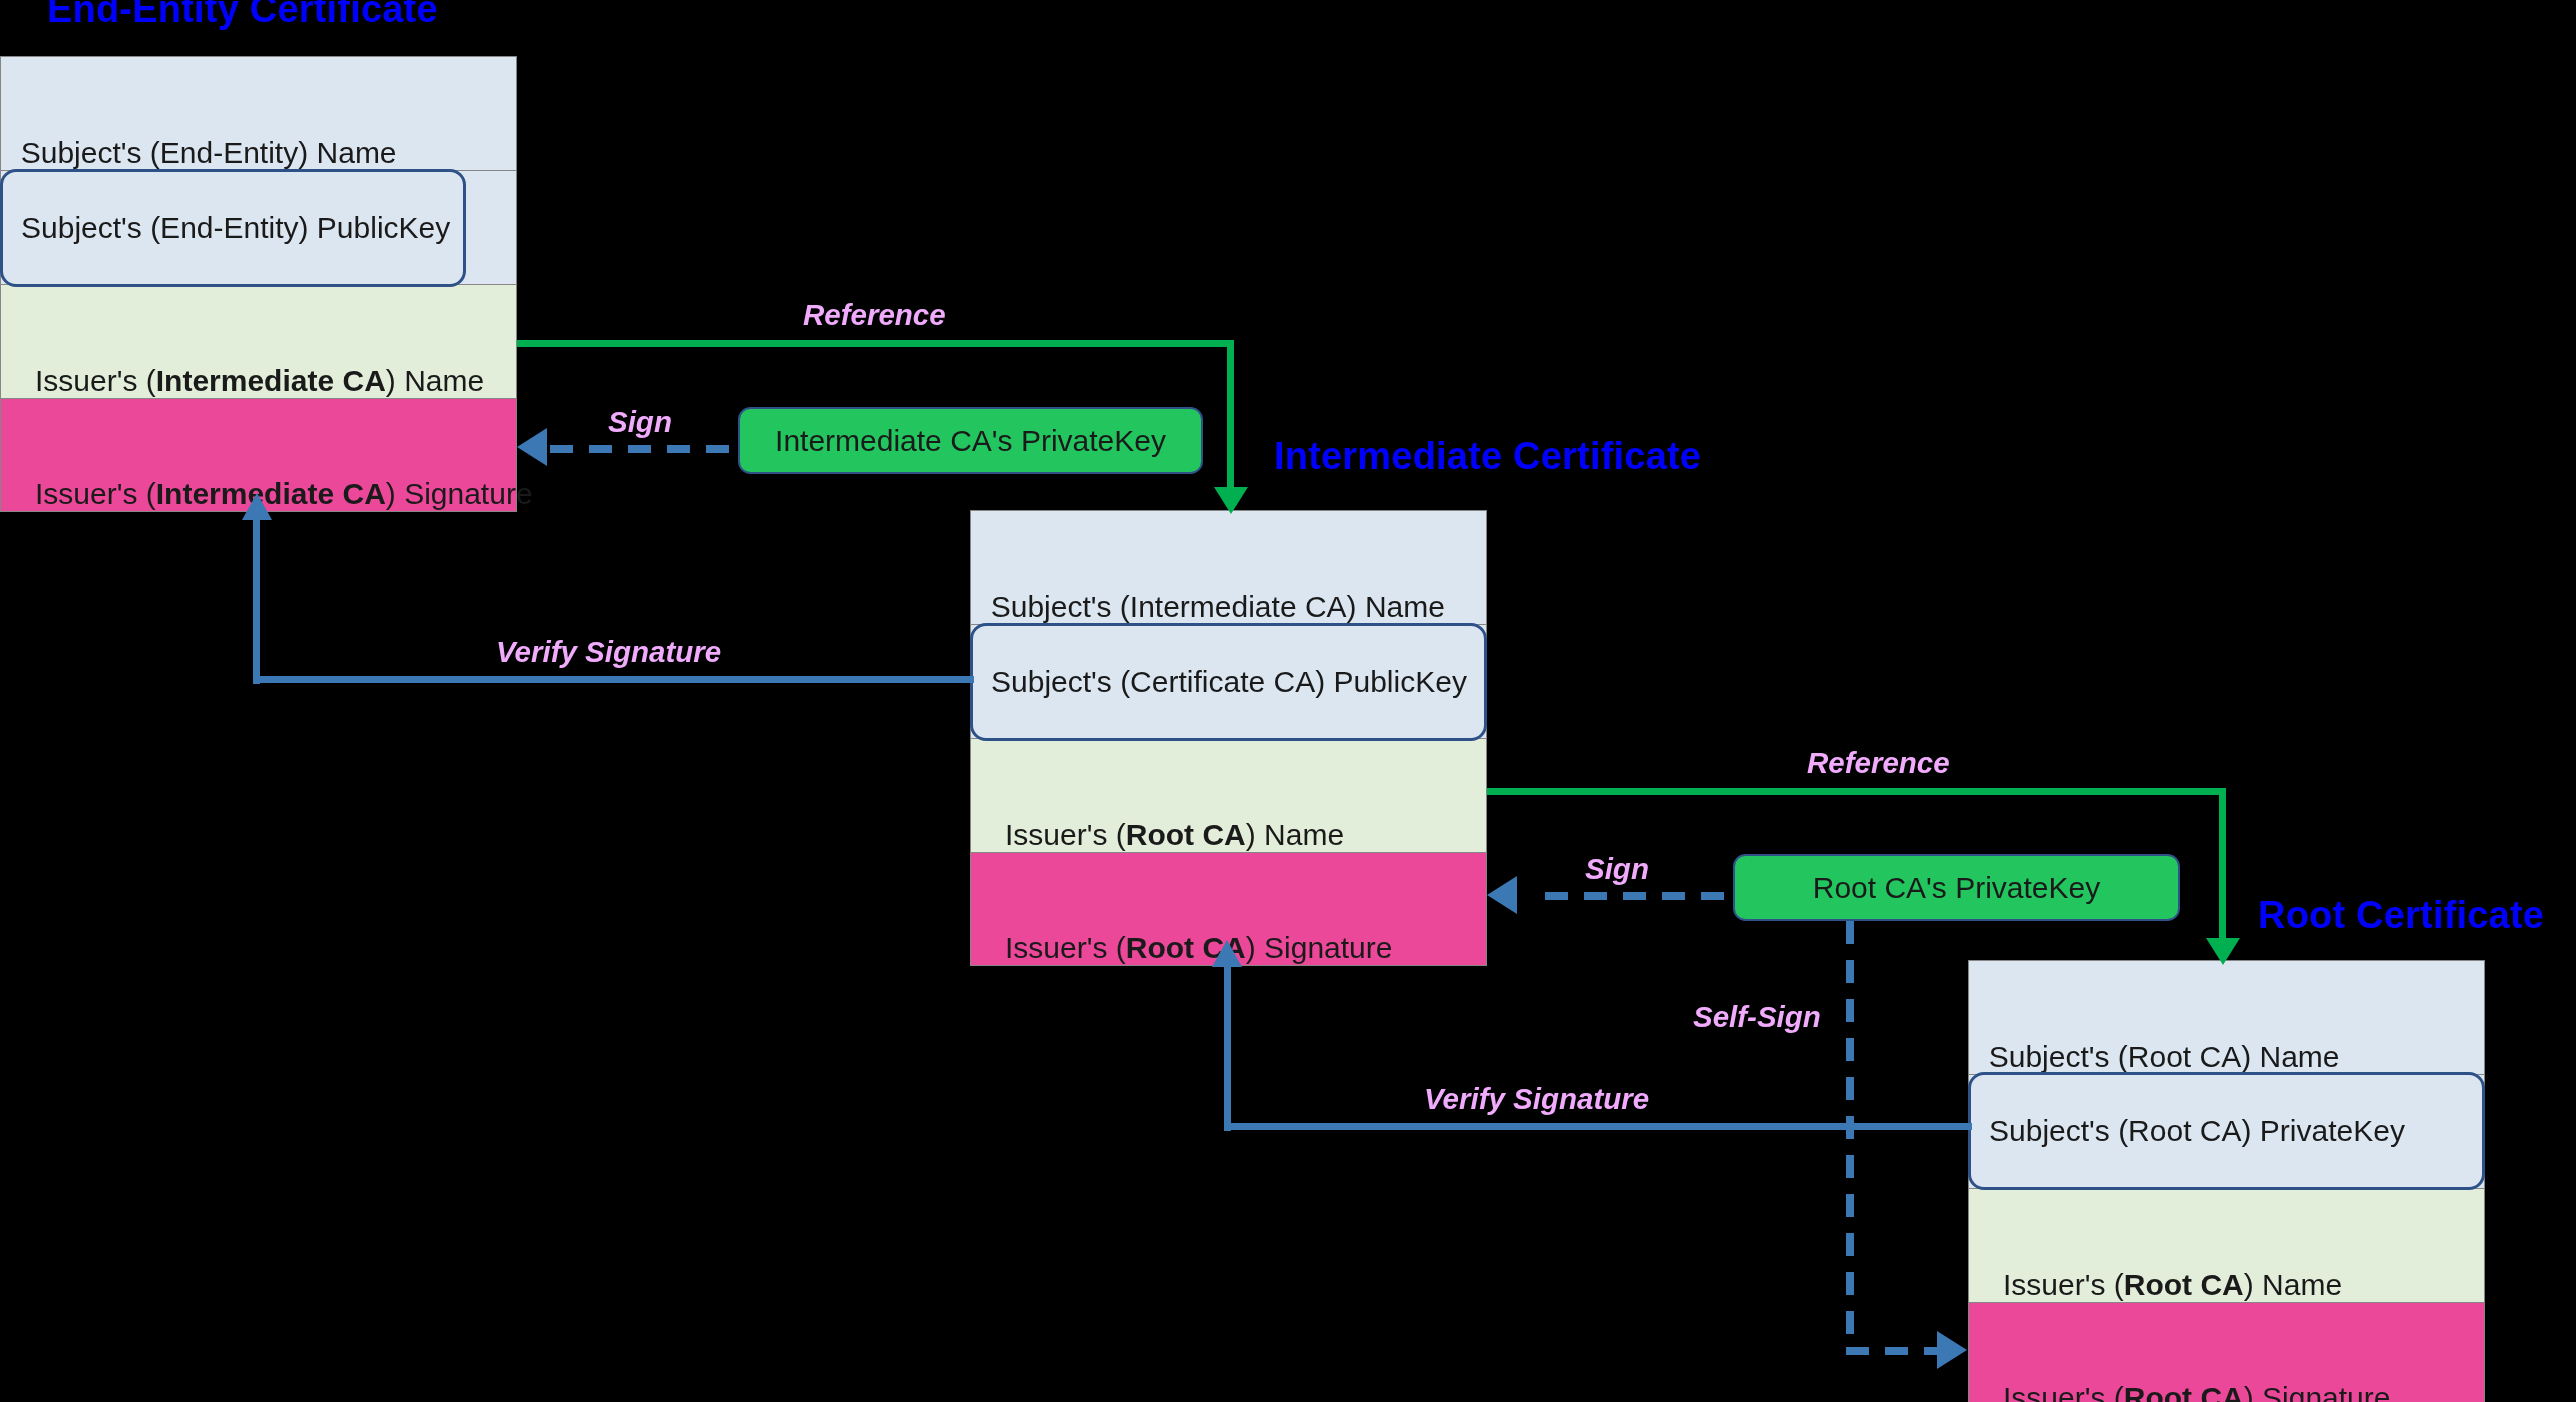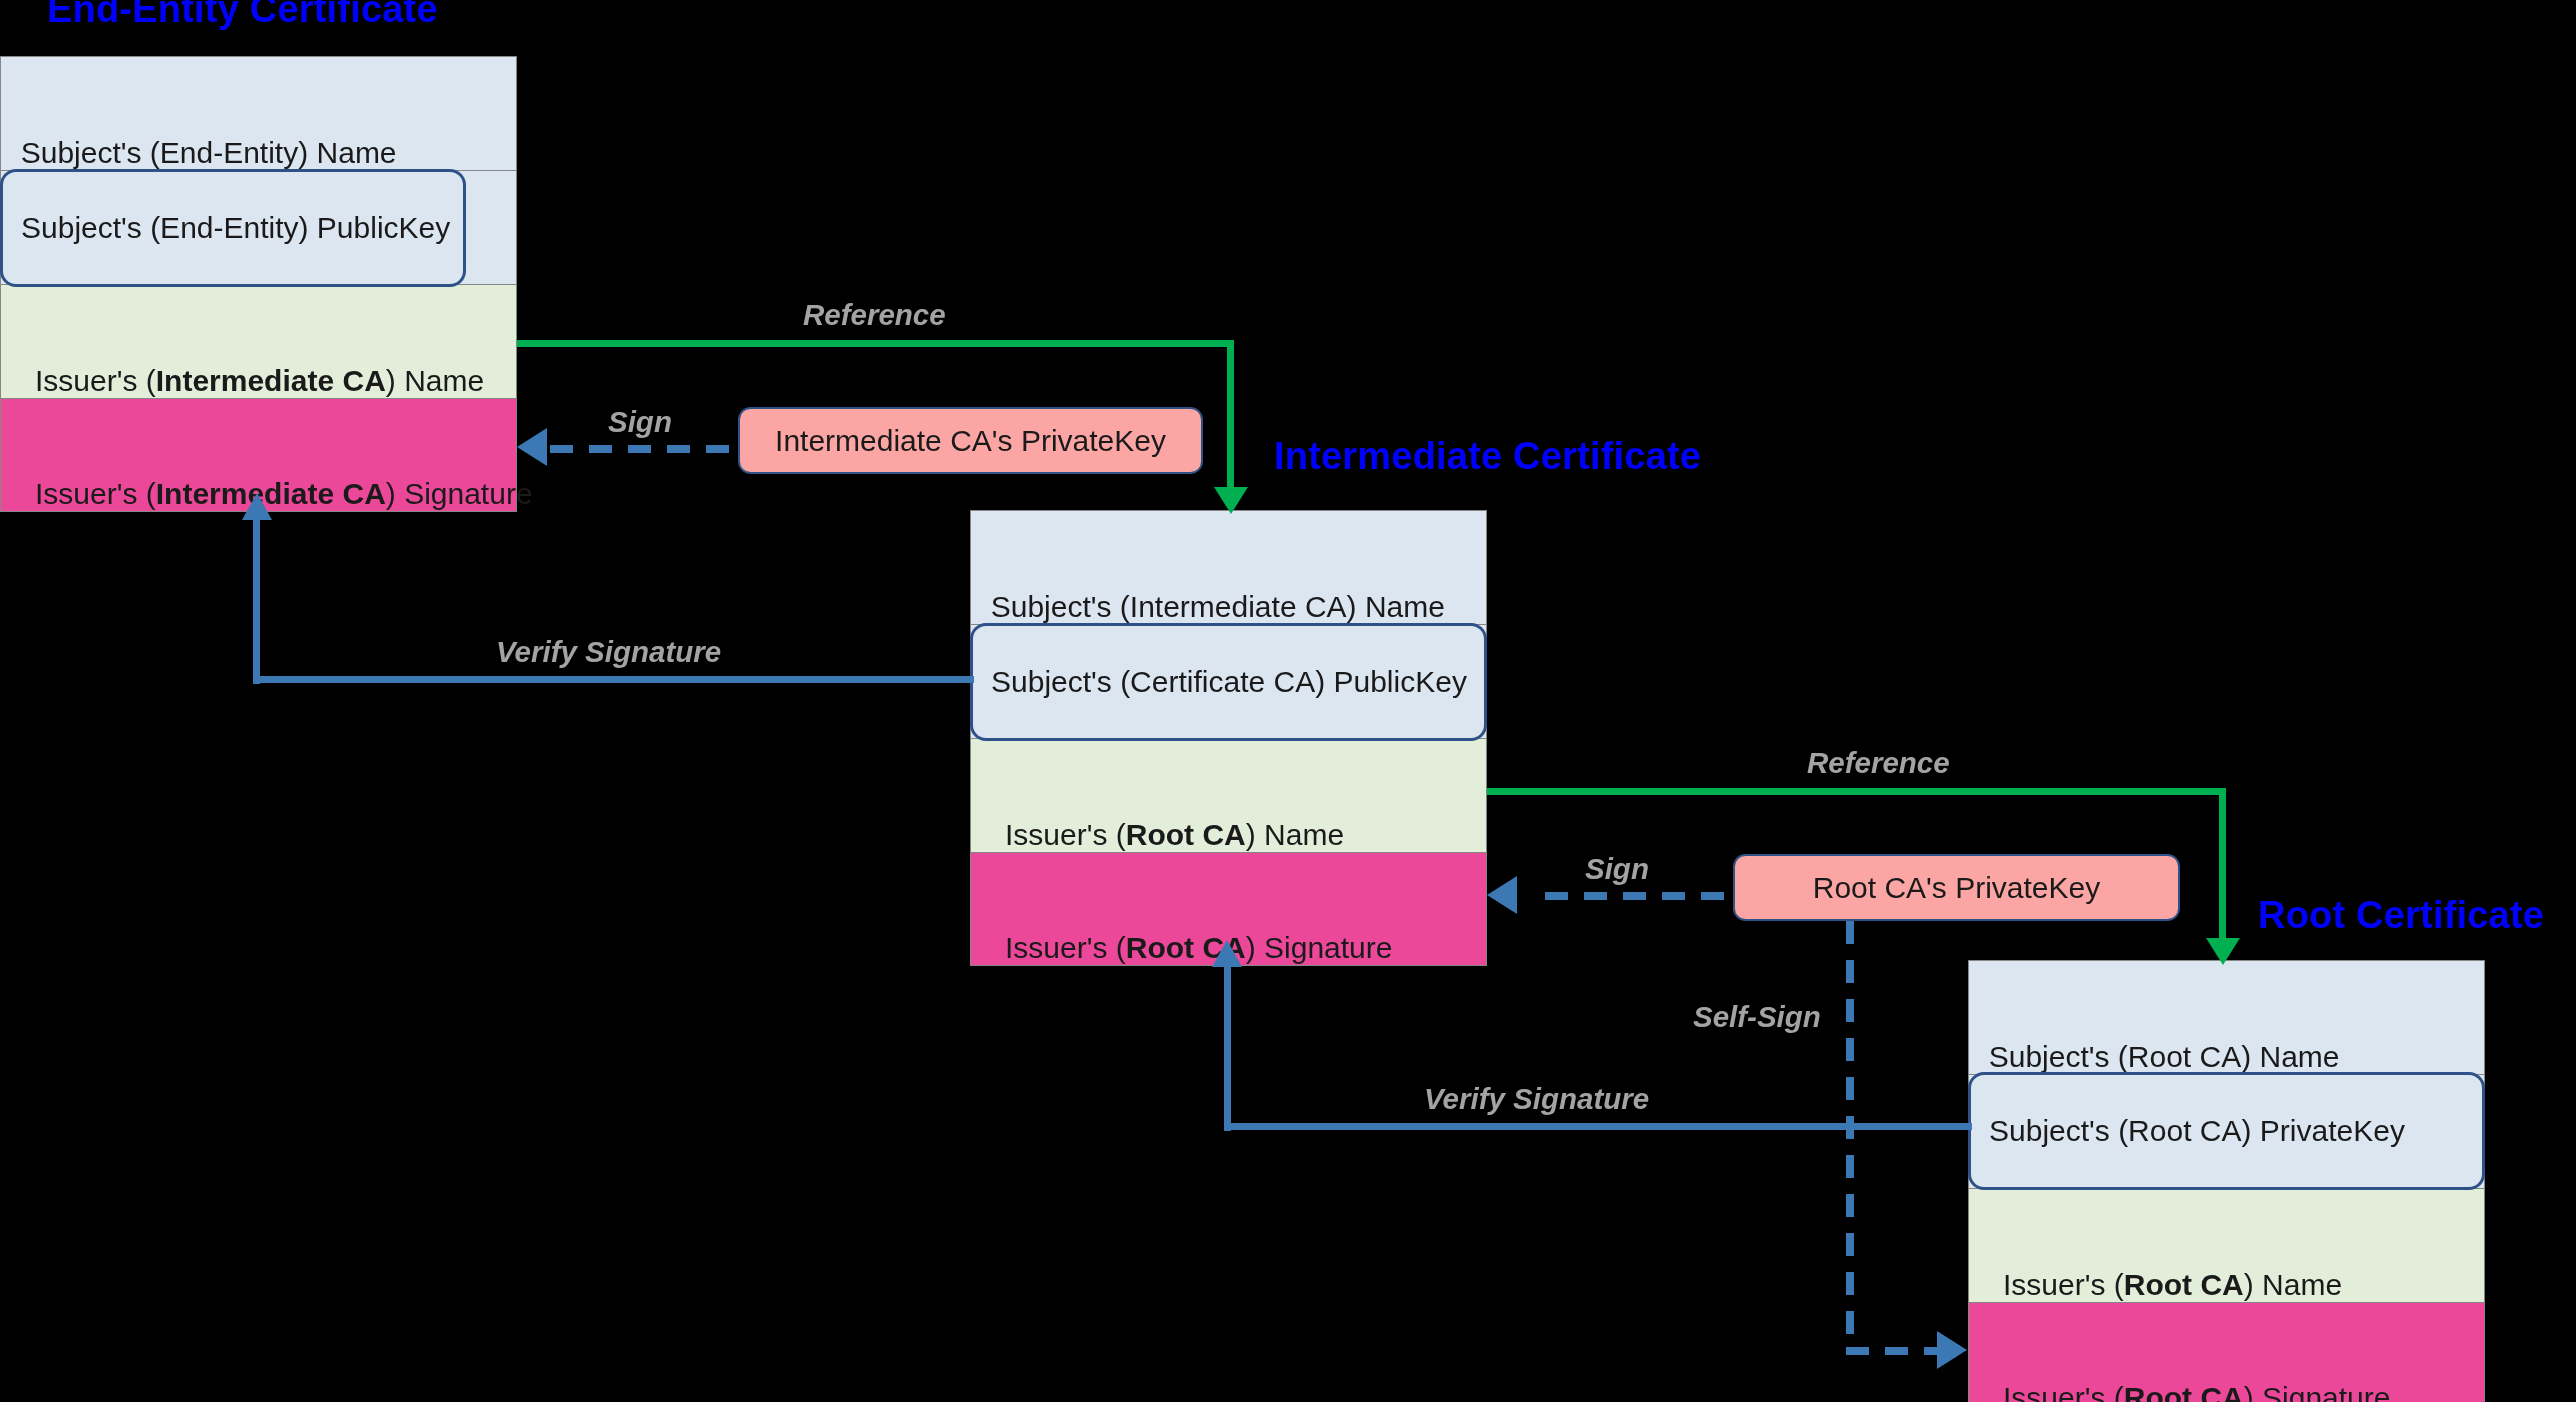--- a/index.html
+++ b/index.html
@@ -27,27 +27,27 @@
          background:#dce6f1;border:3.6px solid #2e5288;border-radius:16px;
          display:flex;align-items:center;font-size:30px;color:#1a1a1a;
          white-space:nowrap;}
   .pkrow span.txt{padding-left:18px;}
 
   
   .title{position:absolute;color:#0000ff;font-weight:bold;
          font-size:38px;letter-spacing:0.2px;white-space:nowrap;}
 
   
-  .pkey{position:absolute;box-sizing:border-box;background:#fca5a5;
+  .pkey{position:absolute;box-sizing:border-box;background:#22c55e;
         border:2.7px solid #2e5288;border-radius:12.5px;
         display:flex;align-items:center;justify-content:center;
         font-size:30px;color:#1a1a1a;white-space:nowrap;}
 
   
-  .elabel{position:absolute;color:#a3a3a3;font-style:italic;font-weight:bold;
+  .elabel{position:absolute;color:#f0abfc;font-style:italic;font-weight:bold;
           font-size:29.5px;white-space:nowrap;}
 
   
   .ln{position:absolute;background:#00b050;}      
   .lnb{position:absolute;background:#3c78b4;}     
   .dash-h{position:absolute;height:8px;
      background:repeating-linear-gradient(to right,#3c78b4 0 23px,transparent 23px 39px);}
   .dash-v{position:absolute;width:8px;
      background:repeating-linear-gradient(to bottom,#3c78b4 0 23px,transparent 23px 39px);}
 

